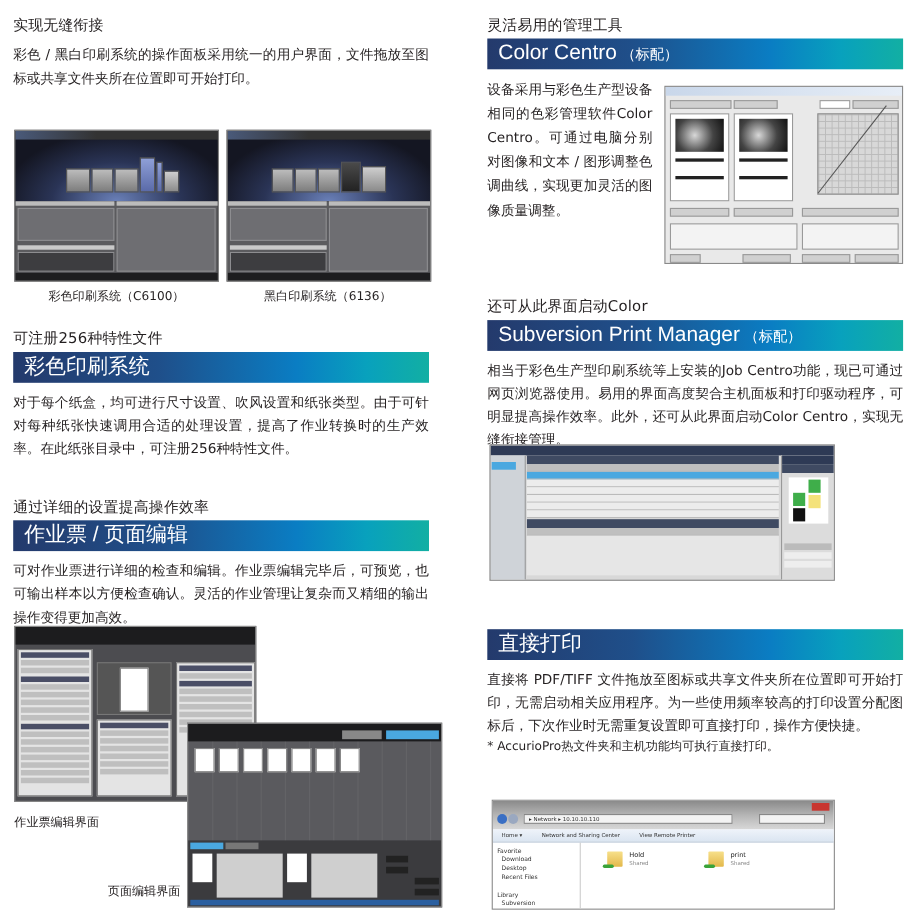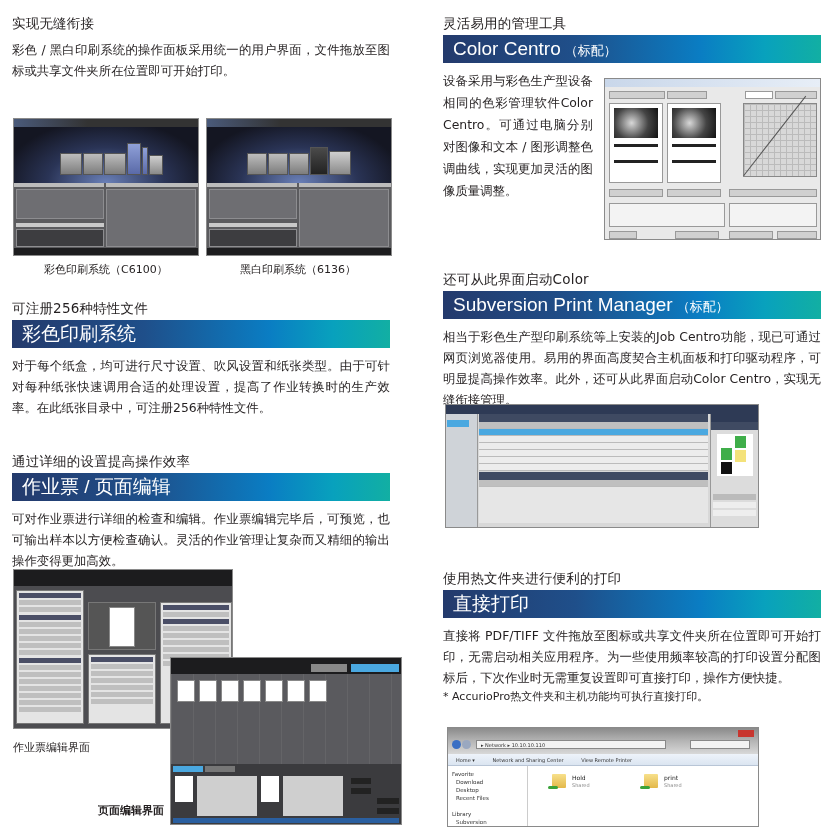--- a/index.html
+++ b/index.html
@@ -228,21 +228,21 @@
       <div style="position:absolute; left:26px; top:12px; width:60px; height:40px; background:#cfcfcf;"></div>
       <div style="position:absolute; left:90px; top:12px; width:18px; height:26px; background:#fff;"></div>
       <div style="position:absolute; left:112px; top:12px; width:60px; height:40px; background:#cfcfcf;"></div>
       <div style="position:absolute; left:180px; top:14px; width:20px; height:6px; background:#222;"></div>
       <div style="position:absolute; left:180px; top:24px; width:20px; height:6px; background:#222;"></div>
       <div style="position:absolute; left:206px; top:34px; width:22px; height:6px; background:#222;"></div>
       <div style="position:absolute; left:206px; top:44px; width:22px; height:6px; background:#222;"></div>
       <div style="position:absolute; left:2px; right:2px; bottom:1px; height:5px; background:#2a5fa0;"></div>
     </div>
   </div>
-  <div class="caption" style="left:86px; top:803px;font-weight:bold;">页面编辑界面</div>
+  <div class="caption" style="left:86px; top:803px;">页面编辑界面</div>
 </div>
 
 <div class="col right">
 
   <div class="section" style="top:14px;">
     <div class="kicker">灵活易用的管理工具</div>
     <div class="bar">
       <span>Color Centro</span><span class="tag">（标配）</span>
     </div>
     <div class="body" style="width:150px; line-height:22px; font-size:12.4px;">设备采用与彩色生产型设备相同的色彩管理软件Color Centro。可通过电脑分别对图像和文本 / 图形调整色调曲线，实现更加灵活的图像质量调整。</div>
@@ -311,21 +311,20 @@
         <div class="thumb" style="left:18px; top:16px; background:#f4e27a;"></div>
         <div class="thumb" style="left:4px; top:28px; background:#111;"></div>
       </div>
       <div style="position:absolute; left:2px; right:2px; top:80px; height:6px; background:#bbb;"></div>
       <div style="position:absolute; left:2px; right:2px; top:88px; height:6px; background:#eee;"></div>
       <div style="position:absolute; left:2px; right:2px; top:96px; height:6px; background:#eee;"></div>
     </div>
   </div>
 
   <div class="section" style="top:569px;">
-    <div class="kicker">使用热文件夹进行便利的打印</div>
     <div class="bar">
       <span>直接打印</span>
     </div>
     <div class="body">直接将 PDF/TIFF 文件拖放至图标或共享文件夹所在位置即可开始打印，无需启动相关应用程序。为一些使用频率较高的打印设置分配图标后，下次作业时无需重复设置即可直接打印，操作方便快捷。</div>
     <div class="note">* AccurioPro热文件夹和主机功能均可执行直接打印。</div>
   </div>
 
   <div class="shot ex" style="left:4px; top:727px; width:312px; height:100px;">
     <div class="glass">
       <div style="position:absolute; left:4px; top:12px; width:9px; height:9px; border-radius:50%; background:#3a6fc4;"></div>

